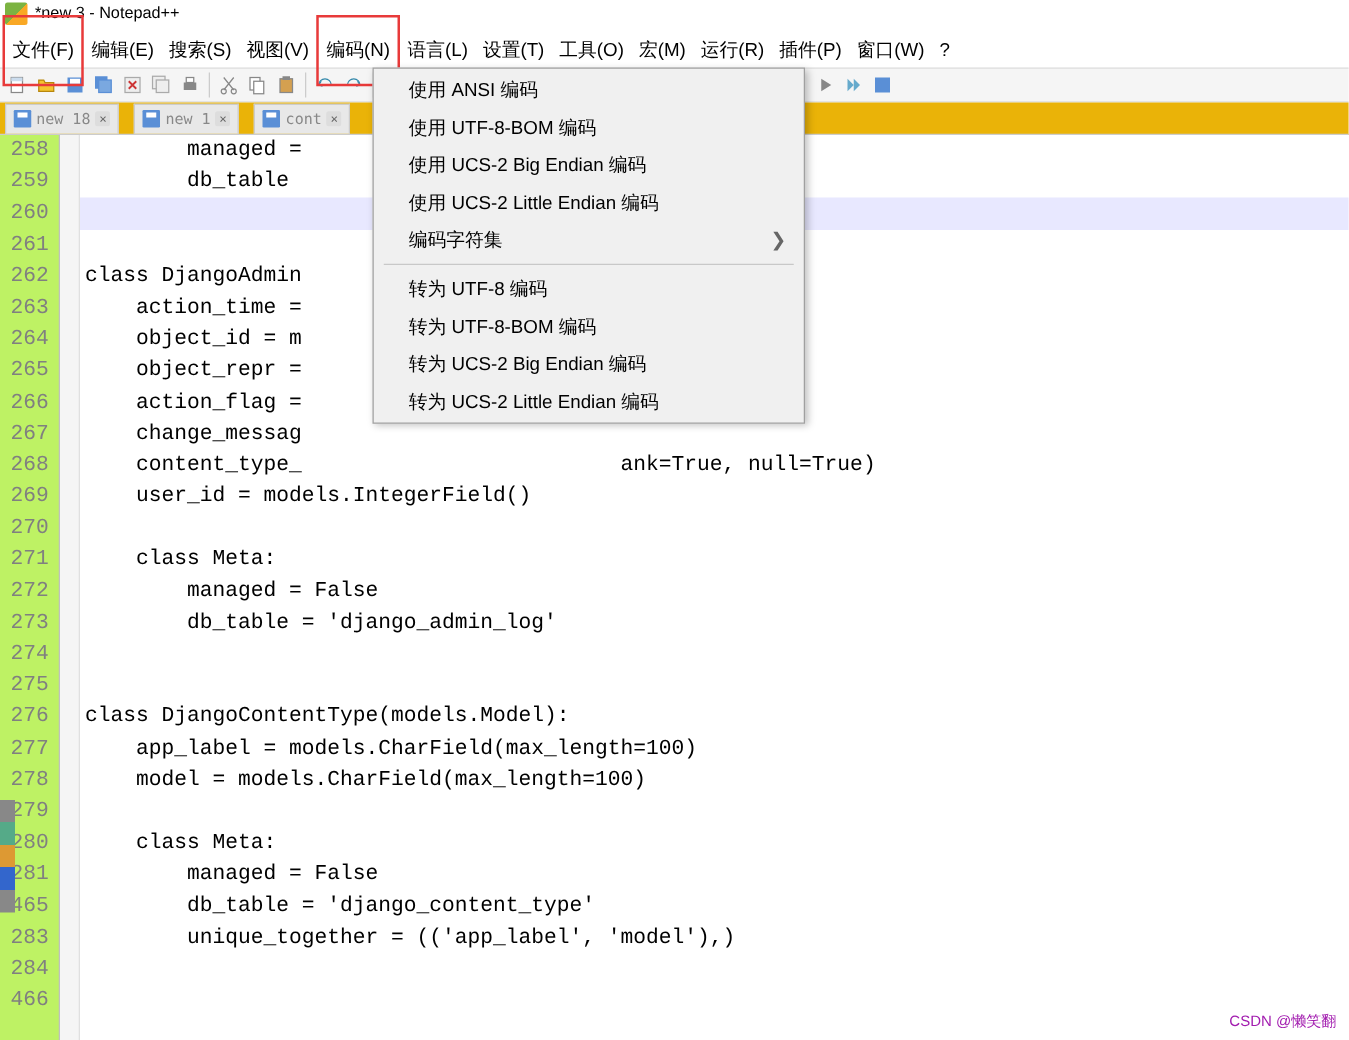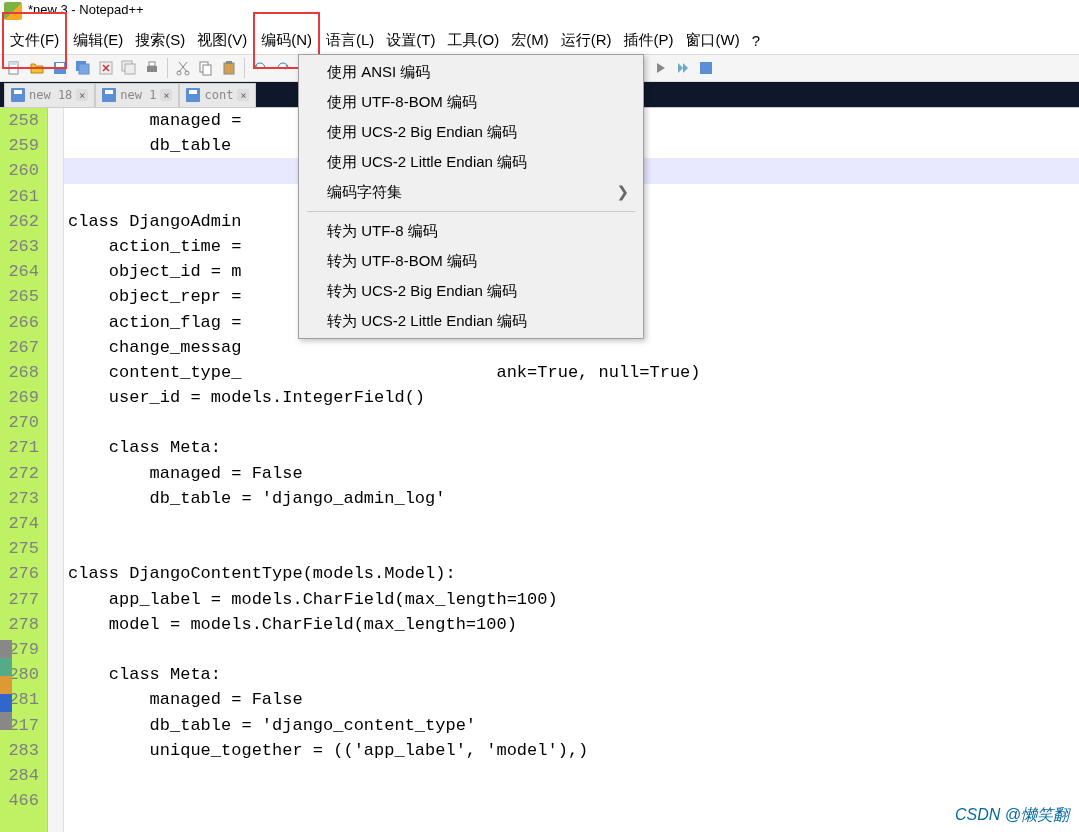--- a/index.html
+++ b/index.html
@@ -6,40 +6,40 @@
 body { font-family: "Microsoft YaHei", "SimSun", sans-serif; font-size: 14px; background: #fff; overflow: hidden; width: 1079px; height: 832px; position: relative; }
 .titlebar { height: 26px; display: flex; align-items: flex-start; padding: 2px 4px; background: #fff; }
 .app-icon { width: 18px; height: 18px; background: linear-gradient(135deg, #7cb342 50%, #f9a825 50%); border-radius: 2px; margin-right: 6px; }
 .title-text { font-size: 13px; color: #000; }
 .menubar { height: 28px; display: flex; align-items: center; padding: 0 2px; background: #fff; font-size: 15px; }
 .menu-item { padding: 17px 6px; cursor: default; position: relative; }
 .menu-item.hl { border: 2px solid #e83a3a; }
 .toolbar { height: 28px; display: flex; align-items: center; padding: 2px 4px; gap: 3px; background: #f5f5f5; border-top: 1px solid #ddd; border-bottom: 1px solid #ddd; }
 .tb-btn { width: 20px; height: 20px; border-radius: 2px; display: inline-flex; align-items: center; justify-content: center; }
 .tb-sep { width: 1px; height: 20px; background: #ccc; margin: 0 2px; }
-.tabbar { height: 26px; display: flex; align-items: center; background: #0f172a; border-bottom: 1px solid #ccc; padding-left: 4px; gap: 0; }
+.tabbar { height: 26px; display: flex; align-items: center; background: #eab308; border-bottom: 1px solid #ccc; padding-left: 4px; gap: 12px; }
 .tab { display: flex; align-items: center; height: 24px; padding: 0 6px; background: #e8e8e8; border: 1px solid #ccc; border-bottom: none; color: #888; font-size: 12px; gap: 4px; font-family: Consolas, monospace; }
 .tab .disk { width: 14px; height: 14px; background: #5a8fd6; border-radius: 1px; display: inline-block; position: relative; }
 .tab .disk::after { content: ""; position: absolute; top: 2px; left: 3px; width: 8px; height: 4px; background: #fff; }
 .tab .close { width: 12px; height: 12px; background: #ddd; border-radius: 2px; display: inline-flex; align-items: center; justify-content: center; font-size: 10px; color: #666; }
 .editor { display: flex; height: calc(832px - 26px - 28px - 28px - 26px); background: #fff; font-family: Consolas, "Courier New", monospace; font-size: 17px; }
 .gutter { background: #bef264; color: #808080; text-align: right; padding: 0 8px 0 4px; user-select: none; border-right: 1px solid #c0c0c0; min-width: 48px; }
 .gutter div { height: 25.2px; line-height: 25.2px; }
 .fold-col { width: 16px; background: #f5f5f5; border-right: 1px solid #e0e0e0; }
 .code { flex: 1; position: relative; white-space: pre; color: #000; }
 .code-line { height: 25.2px; line-height: 25.2px; padding-left: 4px; }
 .code-line.current { background: #e8e8ff; }
 .dropdown { position: absolute; top: 54px; left: 298px; width: 346px; background: #f0f0f0; border: 1px solid #a0a0a0; box-shadow: 2px 2px 6px rgba(0,0,0,0.25); z-index: 100; padding: 2px 0; }
 .dropdown-item { height: 30px; display: flex; align-items: center; padding: 0 14px 0 28px; font-size: 15px; cursor: default; position: relative; }
 .dropdown-item.selected { background: #5eb4f0; }
 .dropdown-item.hl { outline: 2px solid #e83a3a; outline-offset: -2px; }
 .dropdown-item .bullet { position: absolute; left: 10px; width: 8px; height: 8px; background: #000; border-radius: 50%; }
 .dropdown-item .arrow { margin-left: auto; color: #666; }
 .dropdown-sep { height: 1px; background: #c8c8c8; margin: 4px 8px; }
-.watermark { position: absolute; bottom: 6px; right: 10px; color: #0369a1; font-size: 16px; font-style: italic; }
+.watermark { position: absolute; bottom: 6px; right: 10px; color: #a21caf; font-size: 12px; }
 .scroll-indicator { position: absolute; left: 0; top: 640px; width: 12px; height: 90px; background: linear-gradient(#888 0 20%, #5a8 20% 40%, #d93 40% 60%, #36c 60% 80%, #888 80% 100%); }
 svg { width: 16px; height: 16px; }
 </style>
 </head>
 <body>
 
 <div class="titlebar">
   <span class="app-icon"></span>
   <span class="title-text">*new 3 - Notepad++</span>
 </div>
@@ -271,21 +271,21 @@
       <div>272</div>
       <div>273</div>
       <div>274</div>
       <div>275</div>
       <div>276</div>
       <div>277</div>
       <div>278</div>
       <div>279</div>
       <div>280</div>
       <div>281</div>
-      <div>217</div>
+      <div>465</div>
       <div>283</div>
       <div>284</div>
       <div>466</div>
     </div>
   <div class="fold-col"></div>
   <div class="code" id="code"><div class="code-line">        managed =</div><div class="code-line">        db_table </div><div class="code-line current"></div><div class="code-line"></div><div class="code-line">class DjangoAdmin</div><div class="code-line">    action_time =</div><div class="code-line">    object_id = m                          null=True)</div><div class="code-line">    object_repr =                         h=200)</div><div class="code-line">    action_flag =                         rField()</div><div class="code-line">    change_messag</div><div class="code-line">    content_type_                         ank=True, null=True)</div><div class="code-line">    user_id = models.IntegerField()</div><div class="code-line"></div><div class="code-line">    class Meta:</div><div class="code-line">        managed = False</div><div class="code-line">        db_table = 'django_admin_log'</div><div class="code-line"></div><div class="code-line"></div><div class="code-line">class DjangoContentType(models.Model):</div><div class="code-line">    app_label = models.CharField(max_length=100)</div><div class="code-line">    model = models.CharField(max_length=100)</div><div class="code-line"></div><div class="code-line">    class Meta:</div><div class="code-line">        managed = False</div><div class="code-line">        db_table = 'django_content_type'</div><div class="code-line">        unique_together = (('app_label', 'model'),)</div><div class="code-line"></div><div class="code-line"></div></div>
 </div>
 
 <div class="dropdown" id="dropdown">
     <div class="dropdown-item">

